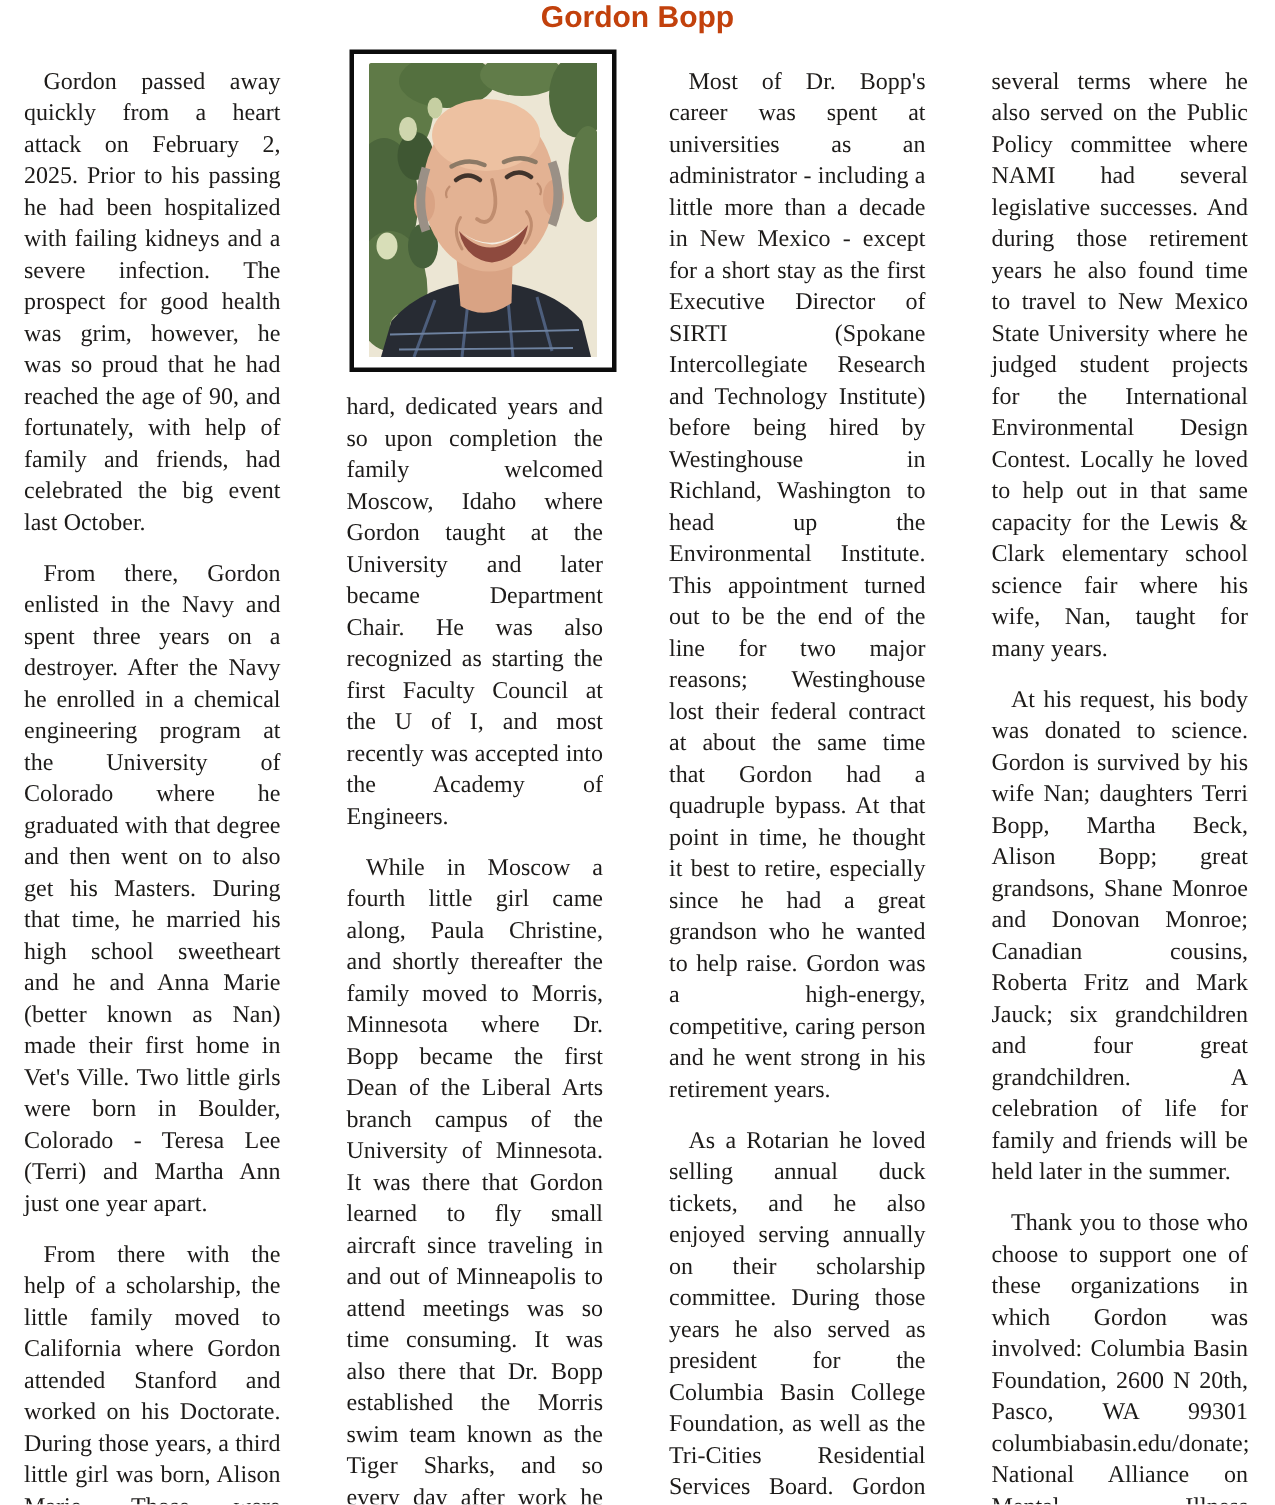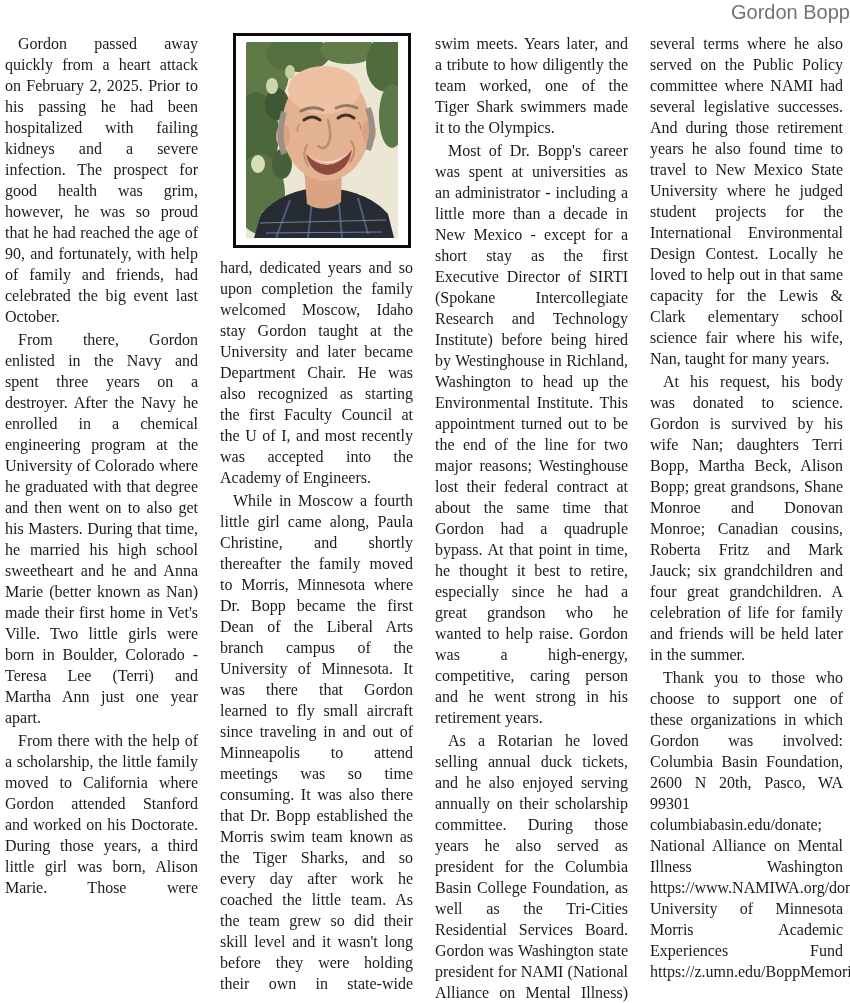--- a/index.html
+++ b/index.html
@@ -11,45 +11,45 @@
     position: relative;
     width: 850px;
     height: 1003px;
     background: #ffffff;
     overflow: hidden;
     font-family: "Liberation Serif", serif;
   }
   .title {
     margin: 0;
     padding-top: 1px;
-    text-align: right;
+    text-align: center;
     font-family: "Liberation Sans", sans-serif;
-    font-weight: 400;
+    font-weight: 700;
     font-size: 20px;
     line-height: 22px;
-    color: #737373;
+    color: #c2410c;
     letter-spacing: 0px;
   }
   .columns {
     display: flex;
     gap: 18px;
     padding: 0 3px;
     margin-top: 8px;
   }
   .col {
     flex: 0 0 197px;
     width: 197px;
     font-size: 16px;
     line-height: 21px;
     text-align: justify;
     color: #1d1b19;
     word-spacing: 0.2px;
   }
   p.para {
-    margin: 2px;
+    margin: 13px;
     padding: 0;
   }
   p.indent { text-indent: 13px; }
   p.cont-end { text-align-last: justify; }
   figure.photo-frame {
     margin: 2px 0 9px 15px;
     padding: 6px 10px 7px 10px;
     width: 152px;
     border: 3px solid #0c0c0c;
     background: #ffffff;
@@ -111,26 +111,25 @@
             <path d="M54,82 Q50,86 52,90" stroke="#c08d6f" stroke-width="1.5" fill="none"></path>
             <path d="M112,80 Q116,84 114,88" stroke="#c08d6f" stroke-width="1.5" fill="none"></path>
             <path d="M82,78 Q87,96 81,104 Q77,108 72,104" stroke="#c08d6f" stroke-width="2.5" fill="none" stroke-linecap="round"></path>
             <path d="M61,103 Q55,112 62,124" stroke="#c08d6f" stroke-width="2" fill="none" stroke-linecap="round"></path>
             <path d="M105,99 Q112,108 104,120" stroke="#c08d6f" stroke-width="2" fill="none" stroke-linecap="round"></path>
             <path d="M60,112 Q82,136 106,108 Q102,130 82,133 Q64,131 60,112 Z" fill="#8e4a3e"></path>
             <path d="M62,113 Q82,128 104,110 Q94,120 82,121 Q70,120 62,113 Z" fill="#f3efe4"></path>
           </g>
         </svg>
       </figure>
-      <p class="para">hard, dedicated years and so upon completion the family welcomed Moscow, Idaho stay Gordon taught at the University and later became Department Chair. He was also recognized as starting the first Faculty Council at the U of I, and most recently was accepted into the Academy of Engineers.</p>
+      <p class="para">hard, dedicated years and so upon completion the family welcomed Moscow, Idaho where Gordon taught at the University and later became Department Chair. He was also recognized as starting the first Faculty Council at the U of I, and most recently was accepted into the Academy of Engineers.</p>
       <p class="para indent cont-end">While in Moscow a fourth little girl came along, Paula Christine, and shortly thereafter the family moved to Morris, Minnesota where Dr. Bopp became the first Dean of the Liberal Arts branch campus of the University of Minnesota. It was there that Gordon learned to fly small aircraft since traveling in and out of Minneapolis to attend meetings was so time consuming. It was also there that Dr. Bopp established the Morris swim team known as the Tiger Sharks, and so every day after work he coached the little team. As the team grew so did their skill level and it wasn't long before they were holding their own in state-wide</p>
     </div>
 
     <div class="col">
-      <p class="para">swim meets. Years later, and a tribute to how diligently the team worked, one of the Tiger Shark swimmers made it to the Olympics.</p>
       <p class="para indent">Most of Dr. Bopp's career was spent at universities as an administrator - including a little more than a decade in New Mexico - except for a short stay as the first Executive Director of SIRTI (Spokane Intercollegiate Research and Technology Institute) before being hired by Westinghouse in Richland, Washington to head up the Environmental Institute. This appointment turned out to be the end of the line for two major reasons; Westinghouse lost their federal contract at about the same time that Gordon had a quadruple bypass. At that point in time, he thought it best to retire, especially since he had a great grandson who he wanted to help raise. Gordon was a high-energy, competitive, caring person and he went strong in his retirement years.</p>
       <p class="para indent cont-end">As a Rotarian he loved selling annual duck tickets, and he also enjoyed serving annually on their scholarship committee. During those years he also served as president for the Columbia Basin College Foundation, as well as the Tri-Cities Residential Services Board. Gordon was Washington state president for NAMI (National Alliance on Mental Illness) for</p>
     </div>
 
     <div class="col">
       <p class="para">several terms where he also served on the Public Policy committee where NAMI had several legislative successes. And during those retirement years he also found time to travel to New Mexico State University where he judged student projects for the International Environmental Design Contest. Locally he loved to help out in that same capacity for the Lewis &amp; Clark elementary school science fair where his wife, Nan, taught for many years.</p>
       <p class="para indent">At his request, his body was donated to science. Gordon is survived by his wife Nan; daughters Terri Bopp, Martha Beck, Alison Bopp; great grandsons, Shane Monroe and Donovan Monroe; Canadian cousins, Roberta Fritz and Mark Jauck; six grandchildren and four great grandchildren. A celebration of life for family and friends will be held later in the summer.</p>
       <p class="para indent">Thank you to those who choose to support one of these organizations in which Gordon was involved: Columbia Basin Foundation, 2600 N 20th, Pasco, WA 99301 columbiabasin.edu/donate; National Alliance on Mental Illness Washington https://www.NAMIWA.org/donate; University of Minnesota Morris Academic Experiences Fund https://z.umn.edu/BoppMemorial</p>
     </div>
 

